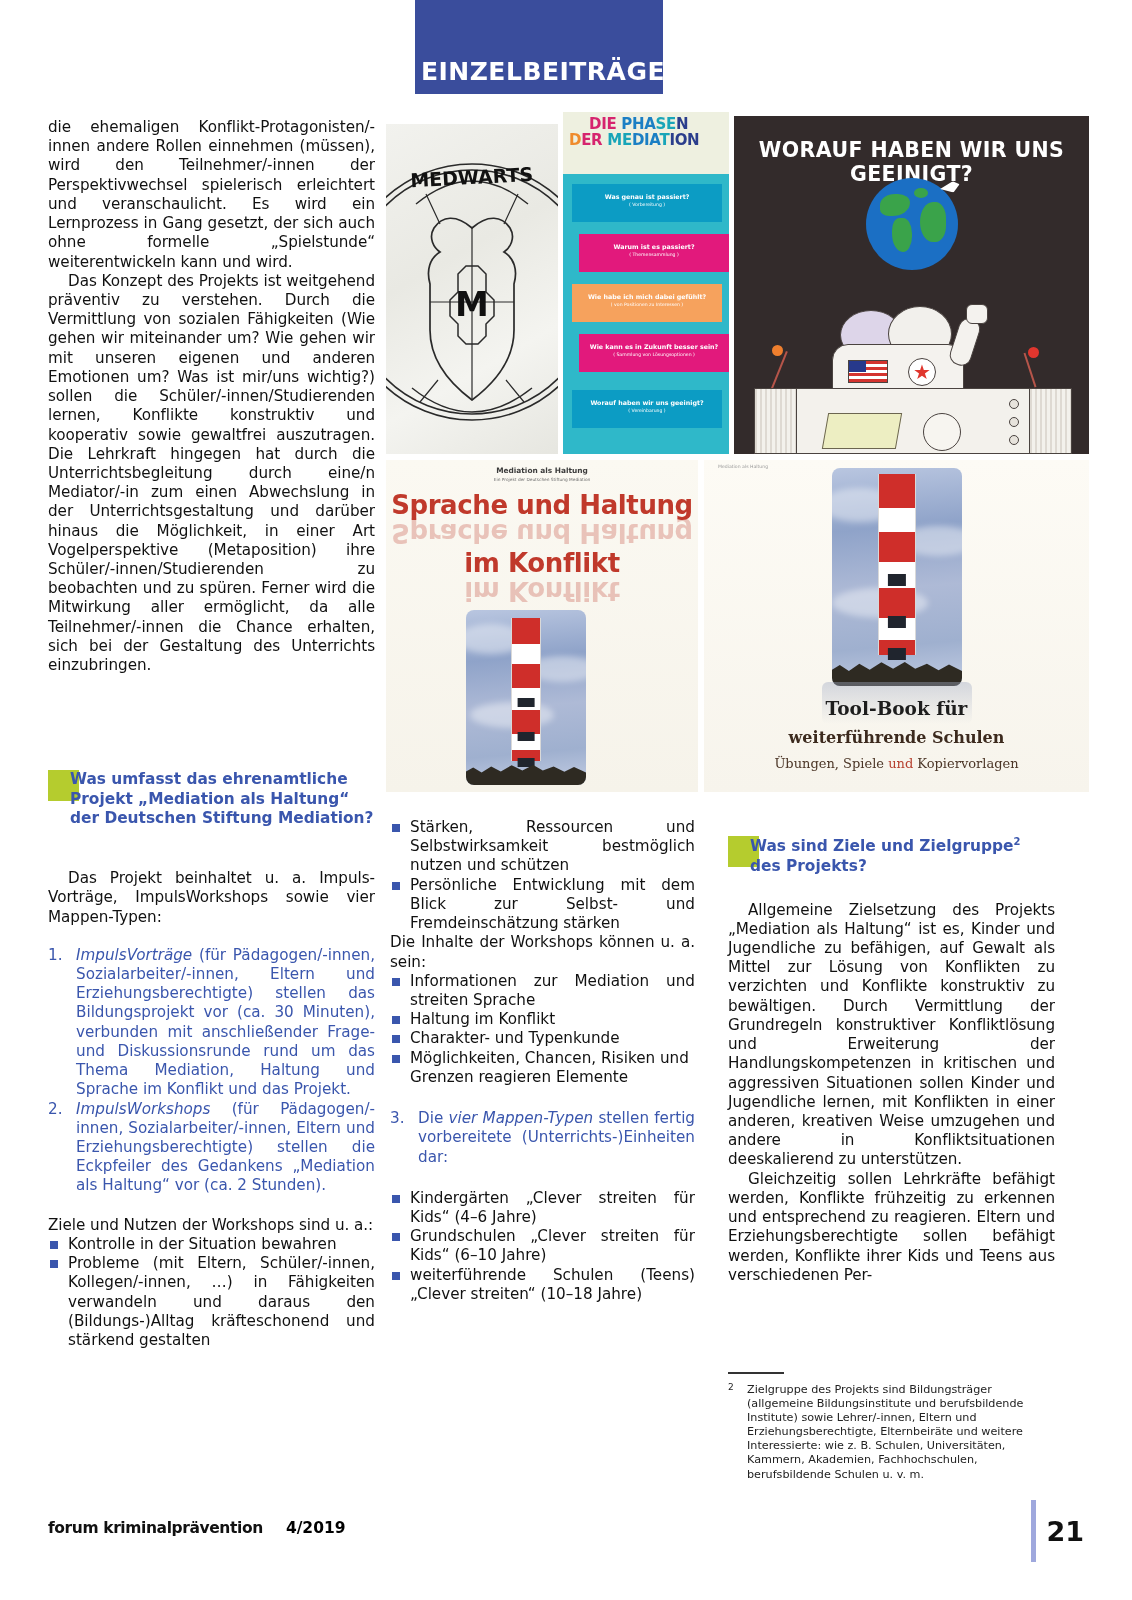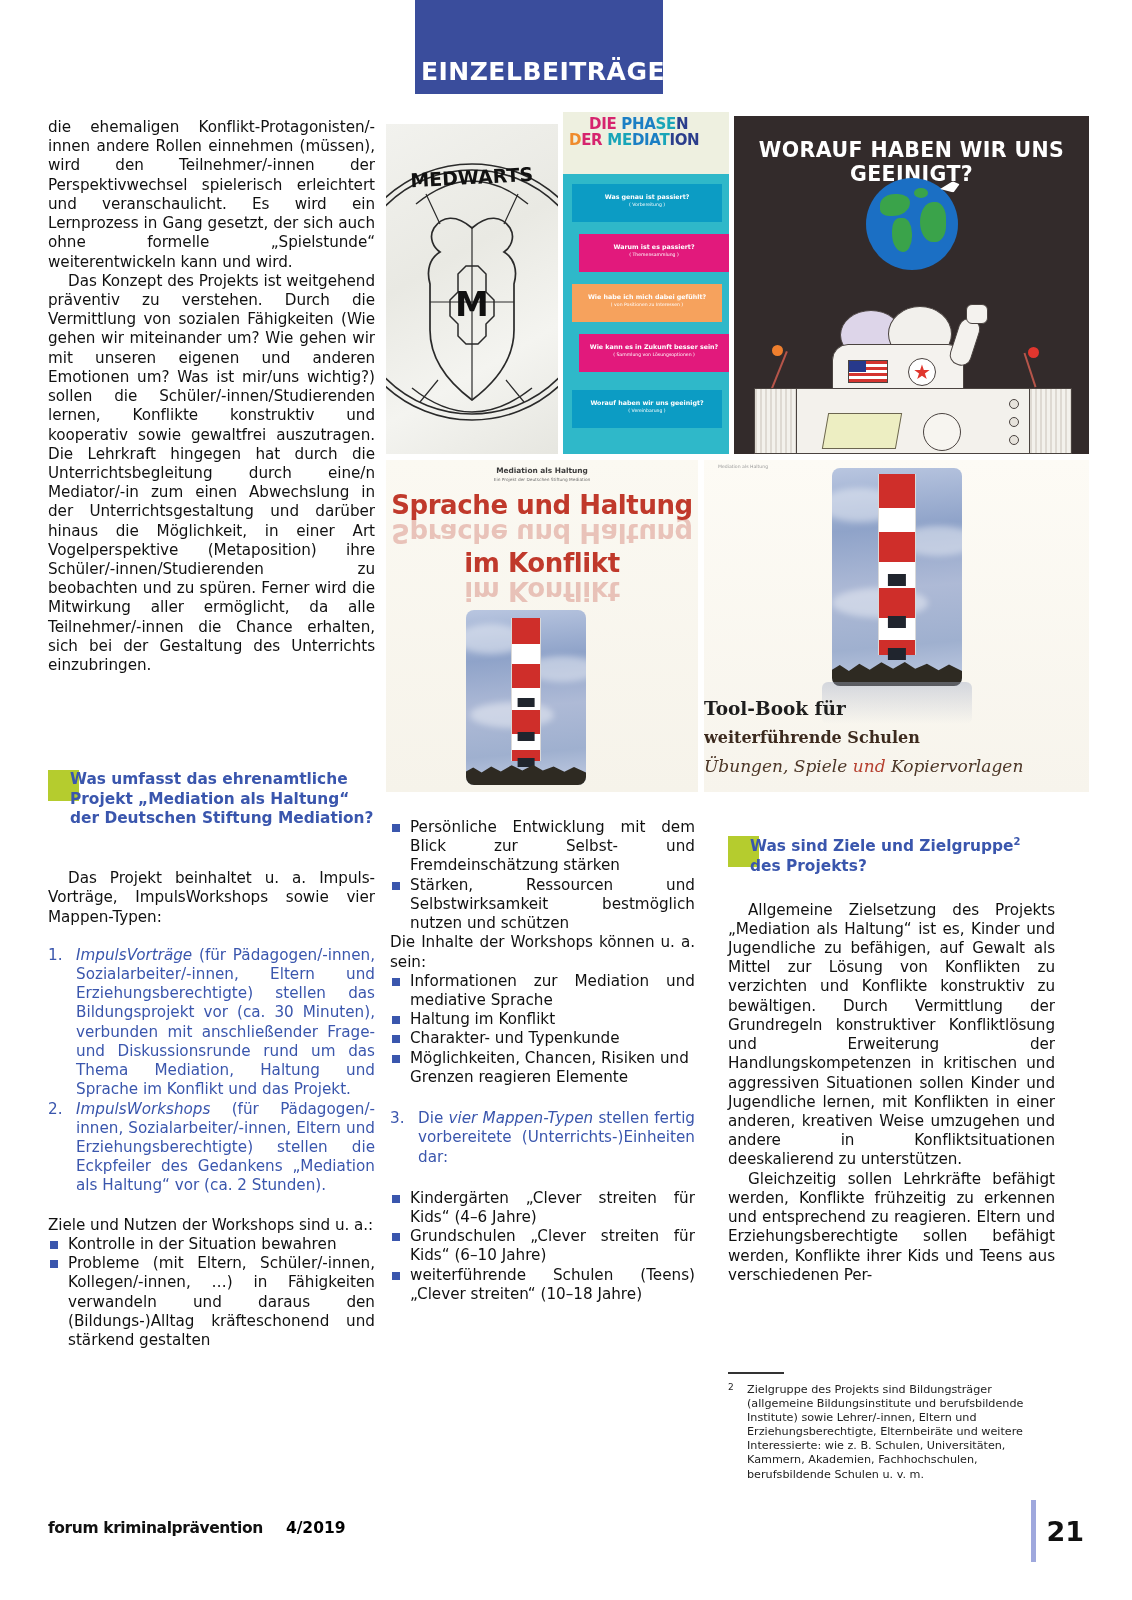--- a/index.html
+++ b/index.html
@@ -273,26 +273,26 @@
     clip-path:polygon(0 100%,0 55%,6% 42%,13% 58%,21% 38%,29% 55%,38% 34%,47% 52%,56% 33%,64% 52%,73% 38%,82% 56%,90% 40%,100% 58%,100% 100%);
   }
   .lh .win{ position:absolute; left:50%; transform:translateX(-50%); width:14%; background:#20252e; }
 
   
   .ph-tool{
     position:absolute; left:318px; top:348px; width:385px; height:332px;
     background:linear-gradient(180deg,#fdfbf5 0%,#f7f4ec 100%); overflow:hidden;
   }
   .ph-tool .tb-t1,.ph-tool .tb-t2,.ph-tool .tb-t3{
-    position:absolute; width:100%; text-align:left;
+    position:absolute; width:100%; text-align:center;
     font-family:"DejaVu Serif", serif; color:#1d1d1d;
   }
   .ph-tool .tb-t1{ top:238px; font-size:18.5px; font-weight:bold; }
   .ph-tool .tb-t2{ top:268px; font-size:16px; font-weight:bold; color:#3c2a1e;}
-  .ph-tool .tb-t3{ top:296px; font-size:17px; color:#4b3526;font-style:italic; }
+  .ph-tool .tb-t3{ top:296px; font-size:13px; color:#4b3526; }
   .ph-tool .tb-t3 .hl{ color:#b6402f; }
   .ph-tool .tinytop{
     position:absolute; left:14px; top:4px; font-size:4.6px; color:#9a9a9a;
     font-family:"DejaVu Sans", sans-serif;
   }
   .ph-tool .refl-strip{
     position:absolute; left:118px; top:222px; width:150px; height:42px;
     background:linear-gradient(180deg,rgba(160,170,195,.42),rgba(255,255,255,0));
     border-radius:6px;
   }
@@ -487,28 +487,28 @@
     <p class="body" style="margin-top:20px;">Ziele und Nutzen der Workshops sind u. a.:</p>
 
     <ul class="sqlist">
       <li class="last-ragged">Kontrolle in der Situation bewahren</li>
       <li>Probleme (mit Eltern, Schüler/-innen, Kollegen/-innen, …) in Fähigkeiten verwandeln und daraus den (Bildungs-)Alltag kräfteschonend und stärkend gestalten</li>
     </ul>
   </div>
 
   <div style="position:absolute; left:390px; top:818px; width:305px;">
     <ul class="sqlist">
+      <li>Stärken, Ressourcen und Selbstwirksamkeit bestmöglich nutzen und schützen</li>
       <li>Persönliche Entwicklung mit dem Blick zur Selbst- und Fremdeinschätzung stärken</li>
-      <li>Stärken, Ressourcen und Selbstwirksamkeit bestmöglich nutzen und schützen</li>
     </ul>
 
     <p class="body">Die Inhalte der Workshops können u. a. sein:</p>
 
     <ul class="sqlist">
-      <li>Informationen zur Mediation und mediative Sprache</li>
+      <li>Informationen zur Mediation und streiten Sprache</li>
       <li class="last-ragged">Haltung im Konflikt</li>
       <li class="last-ragged">Charakter- und Typenkunde</li>
       <li class="last-ragged">Möglichkeiten, Chancen, Risiken und Grenzen reagieren Elemente</li>
     </ul>
 
     <ol class="numlist" style="margin-top:22px;">
       <li>
         <span class="num">3.</span><span>Die </span><em>vier Mappen-Typen</em><span> stellen fertig vorbereitete (Unterrichts-)Einheiten dar:</span>
       </li>
     </ol>

